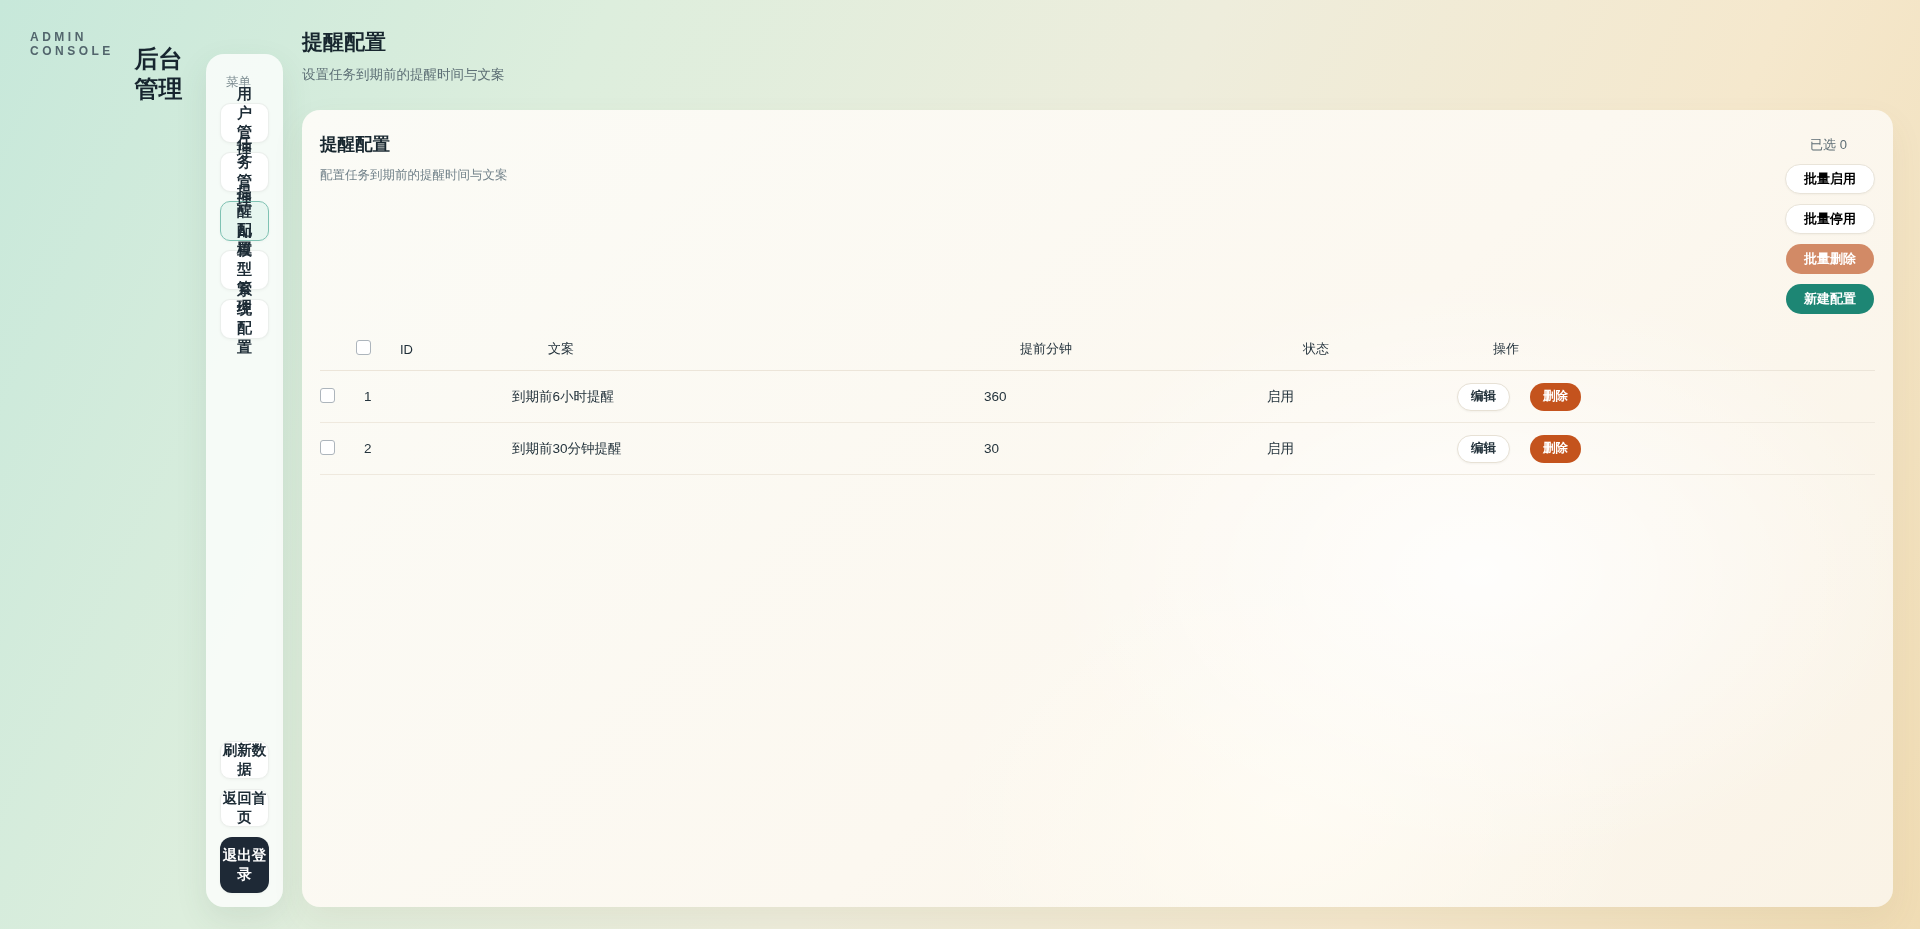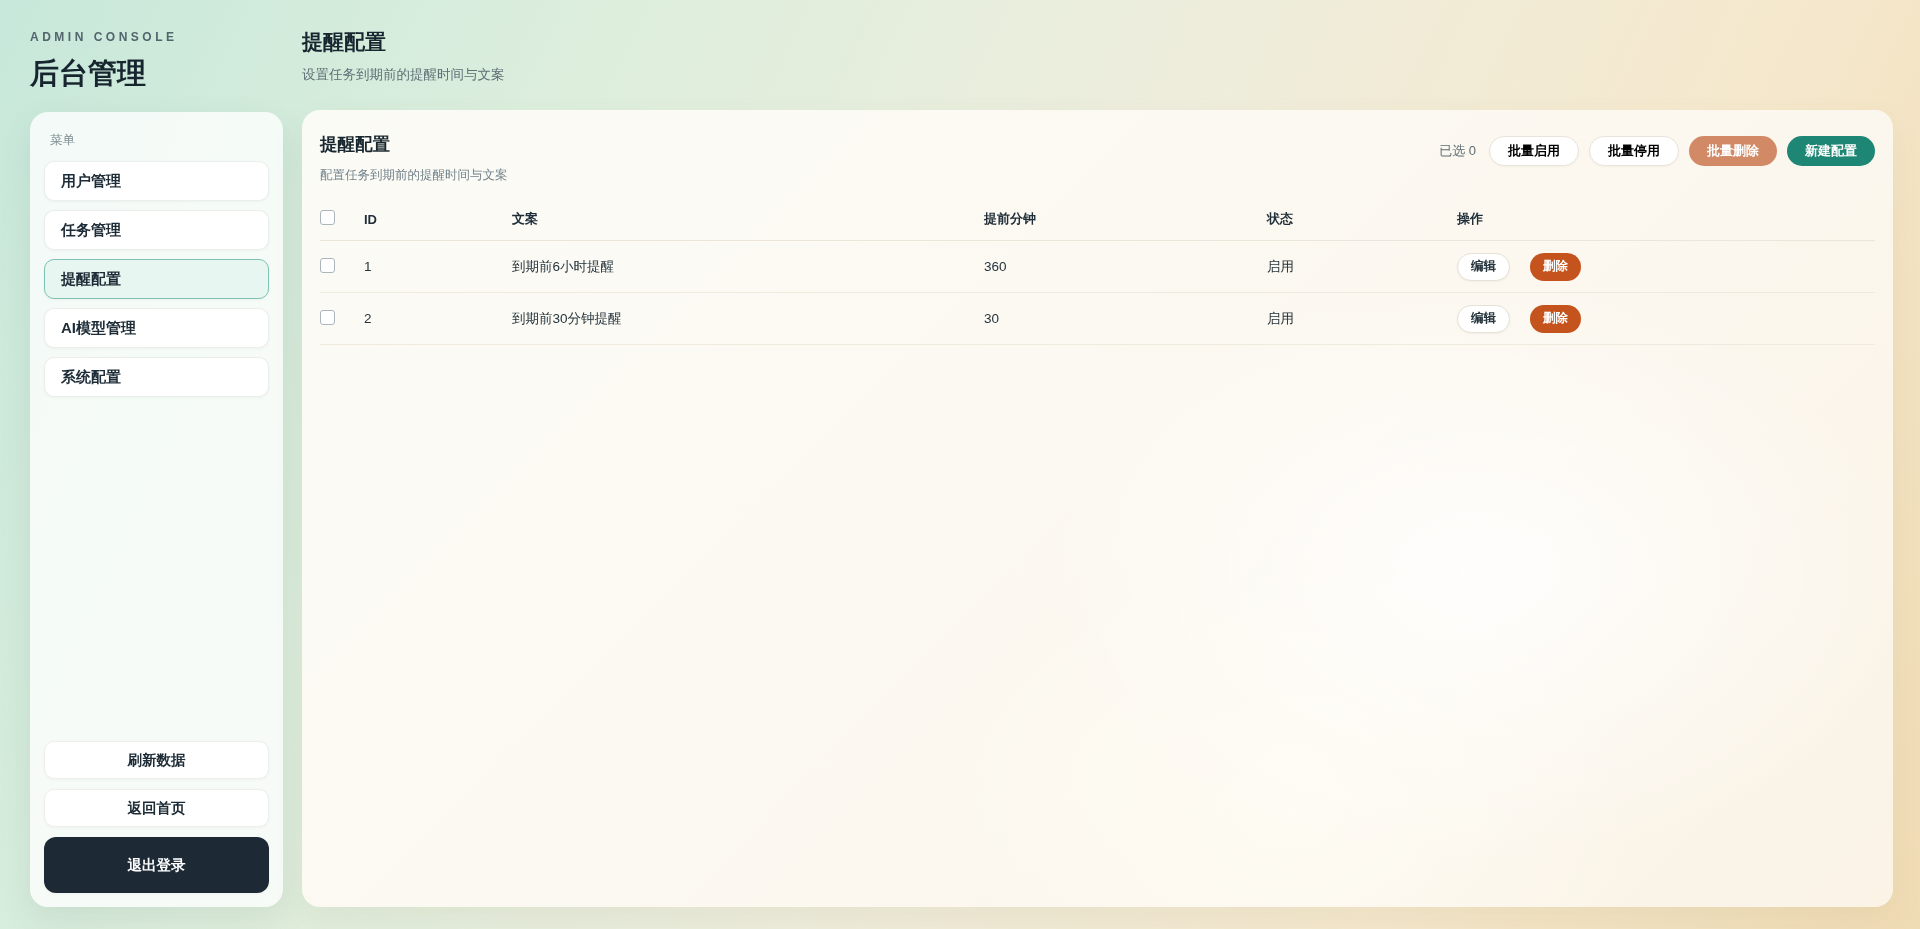--- a/index.html
+++ b/index.html
@@ -5,23 +5,23 @@
   * { box-sizing: border-box; margin: 0; padding: 0; }
   html, body { width: 1920px; height: 929px; overflow: hidden; }
   body {
     font-family: "Liberation Sans", "DejaVu Sans", sans-serif;
     background: linear-gradient(115deg, #c7e8da 0%, #ddeedd 26%, #eeeddc 52%, #f5e8cd 76%, #f0dcb4 100%);
     color: #1d2c36;
   }
   .app { display: flex; width: 100%; height: 100%; }
 
   
-  .sidebar { flex: 0 0 283px; padding: 30px 0 22px 30px; display: flex; flex-direction: column; }
+  .sidebar { flex: 0 0 283px; padding: 30px 0 22px 30px; display: flex; flex-direction: row; gap: 10px; }
   .brand-label { font-size: 12px; font-weight: 600; letter-spacing: 3.5px; color: #52656c; }
-  .brand-title { font-size: 29px; font-weight: 700; color: #17252f; margin-top: 14px; line-height: 30px; }
+  .brand-title { font-size: 24px; font-weight: 700; color: #17252f; margin-top: 14px; line-height: 30px; }
   .side-card {
     margin-top: 24px; flex: 1; display: flex; flex-direction: column;
     background: rgba(253, 254, 253, 0.82);
     border-radius: 18px; padding: 16px 14px 14px;
     box-shadow: 0 12px 32px rgba(60, 85, 70, 0.10);
   }
   .menu-label { font-size: 12.5px; color: #7d8d92; padding: 4px 6px 12px; }
   .menu-item {
     height: 40px; display: flex; align-items: center; padding: 0 16px;
     background: #ffffff; border: 1px solid rgba(233, 237, 234, 0.9); border-radius: 10px;
@@ -47,35 +47,35 @@
     background:
       radial-gradient(620px 420px at 74% 58%, rgba(255,255,255,0.85), rgba(255,255,255,0) 70%),
       radial-gradient(500px 360px at 62% 88%, rgba(255,252,244,0.9), rgba(255,252,244,0) 70%),
       linear-gradient(135deg, #fbfbf6 0%, #fcf8f0 55%, #faf3e6 100%);
     border-radius: 18px; padding: 22px 18px;
     box-shadow: 0 14px 34px rgba(120, 100, 60, 0.07);
   }
   .panel-head { display: flex; justify-content: space-between; align-items: flex-start; }
   .panel-title { font-size: 17.5px; font-weight: 700; color: #18272f; }
   .panel-subtitle { font-size: 12.5px; color: #72828a; margin-top: 11px; }
-  .panel-actions { display: flex; align-items: center; gap: 10px; margin-top: 4px; }
+  .panel-actions { display: flex; align-items: center; gap: 10px; margin-top: 4px; flex-direction: column; }
   .selected-count { font-size: 13px; color: #5d6d74; margin-right: 3px; }
   .pill {
     height: 30px; padding: 0 18px; border-radius: 16px; display: inline-flex; align-items: center;
     font-family: inherit; font-size: 13px; font-weight: 700; cursor: pointer; white-space: nowrap;
   }
   .pill.ghost { background: #ffffff; border: 1px solid #e9e4d9; color: #000000; box-shadow: 0 1px 2px rgba(60,50,30,0.04); }
   .pill.salmon { background: #d28a66; border: none; color: #ffffff; }
   .pill.teal { background: #1d8674; border: none; color: #ffffff; }
 
   
   .table { margin-top: 14px; }
   .trow { display: grid; grid-template-columns: 44px 148px 472px 283px 190px 1fr; align-items: center; }
   .thead { height: 43px; border-bottom: 1px solid #ece5d9; }
-  .thead .tcell { font-size: 13px; font-weight: 700; color: #1f2e38; }
+  .thead .tcell { font-size: 13px; font-weight: 400; color: #1f2e38; margin-left: 36px; }
   .tbody-row { height: 52px; border-bottom: 1px solid #efe9de; }
   .tbody-row .tcell { font-size: 13.5px; color: #25343d; }
   .checkbox {
     width: 15px; height: 15px; border: 1.5px solid #adb5bc; border-radius: 3px;
     background: #ffffff; display: inline-block; cursor: pointer;
   }
   .actions-cell { display: flex; align-items: center; gap: 20px; }
   .btn-edit {
     height: 28px; padding: 0 13px; border-radius: 14px; background: #ffffff;
     border: 1px solid #e7e1d5; font-family: inherit; font-size: 12.5px; font-weight: 700;

